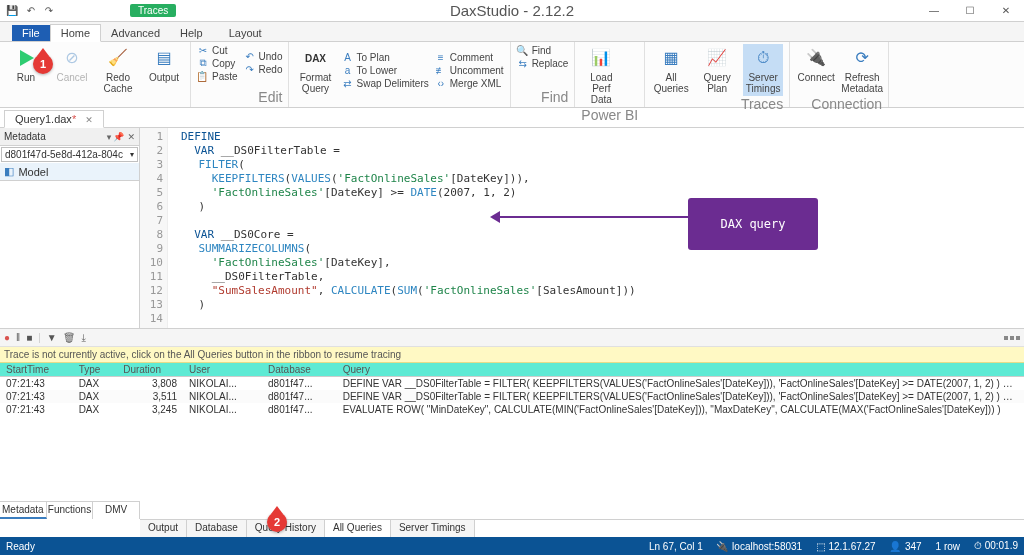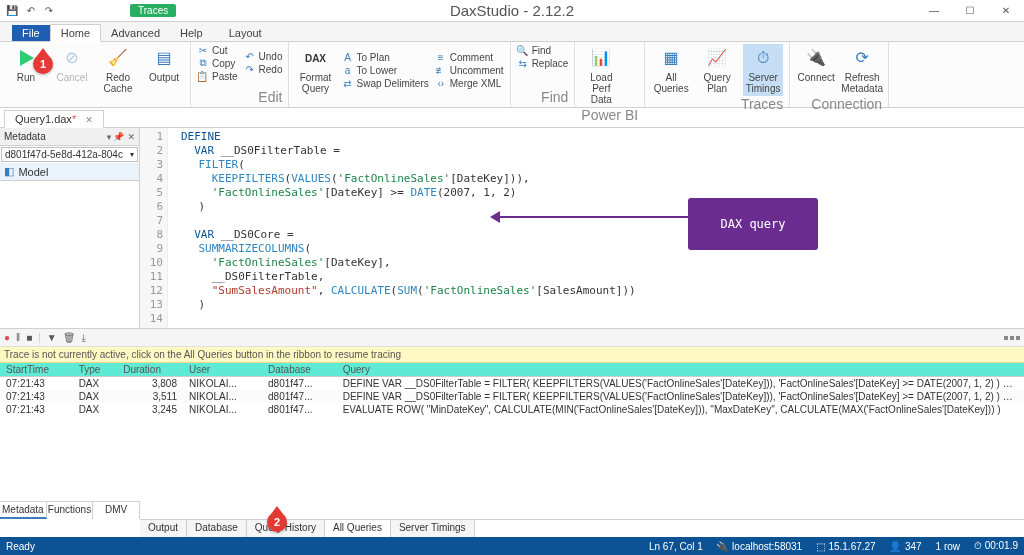--- a/index.html
+++ b/index.html
@@ -390,20 +390,20 @@
   <div class="otab">Query History</div>
   <div class="otab active">All Queries</div>
   <div class="otab">Server Timings</div>
 </div>
 
 <div class="statusbar">
   <span>Ready</span>
   <span class="spacer"></span>
   <span>Ln 67, Col 1</span>
   <span>🔌 <span>localhost:58031</span></span>
-  <span>⬚ <span>15.1.67.27</span></span>
+  <span>⬚ <span>12.1.67.27</span></span>
   <span>👤 <span>347</span></span>
   <span>1 row</span>
   <span>⏱ <span>00:01.9</span></span>
 </div>
 
 <div class="marker" id="m1">1</div>
 <div class="marker" id="m2">2</div>
 
 </body></html>

